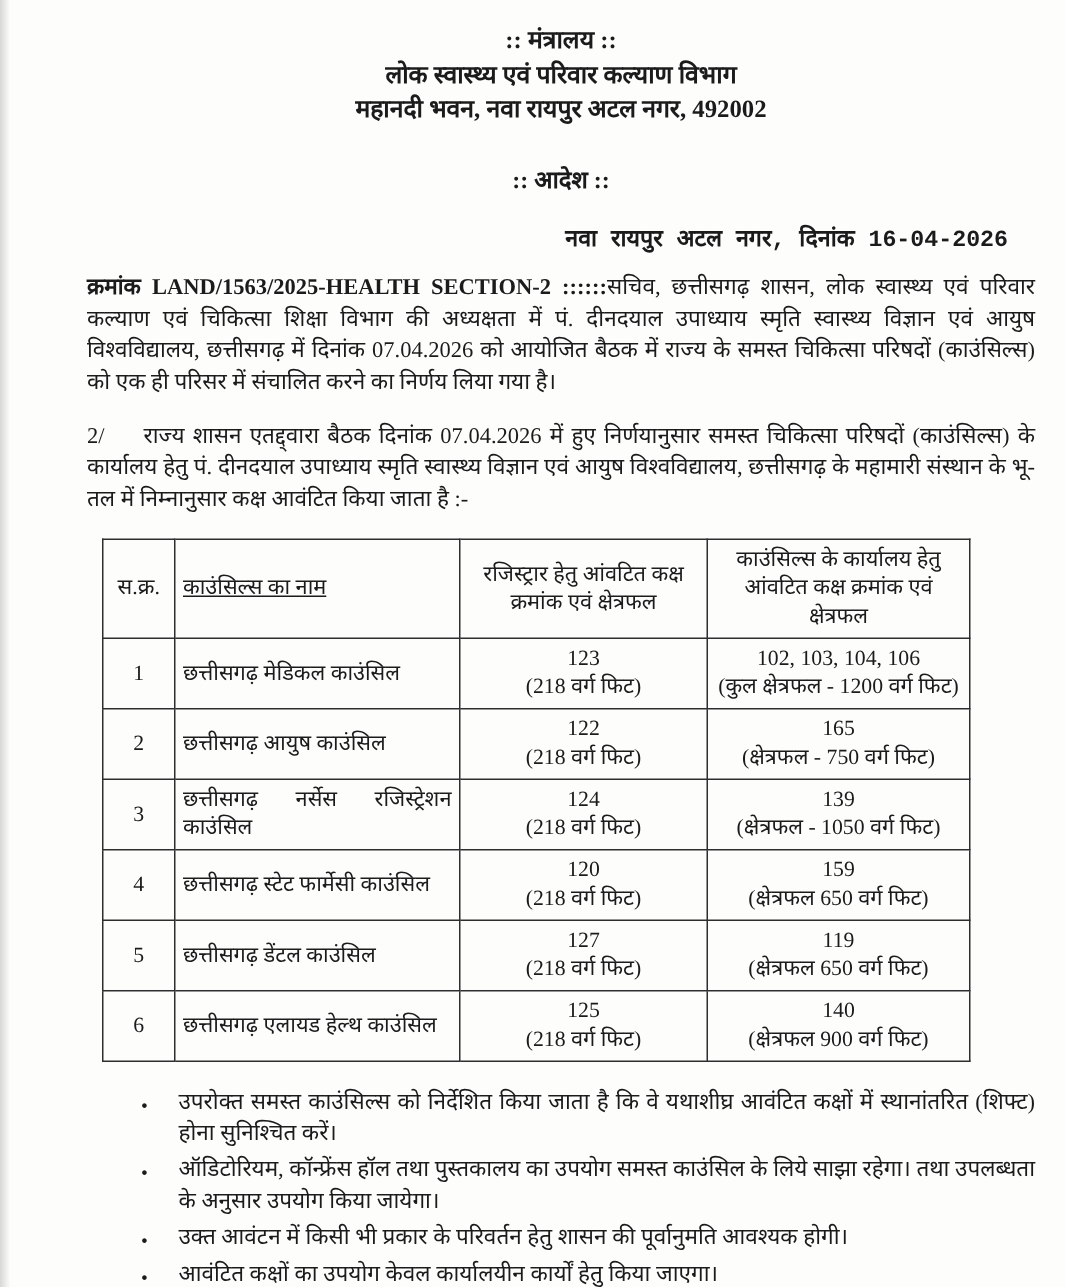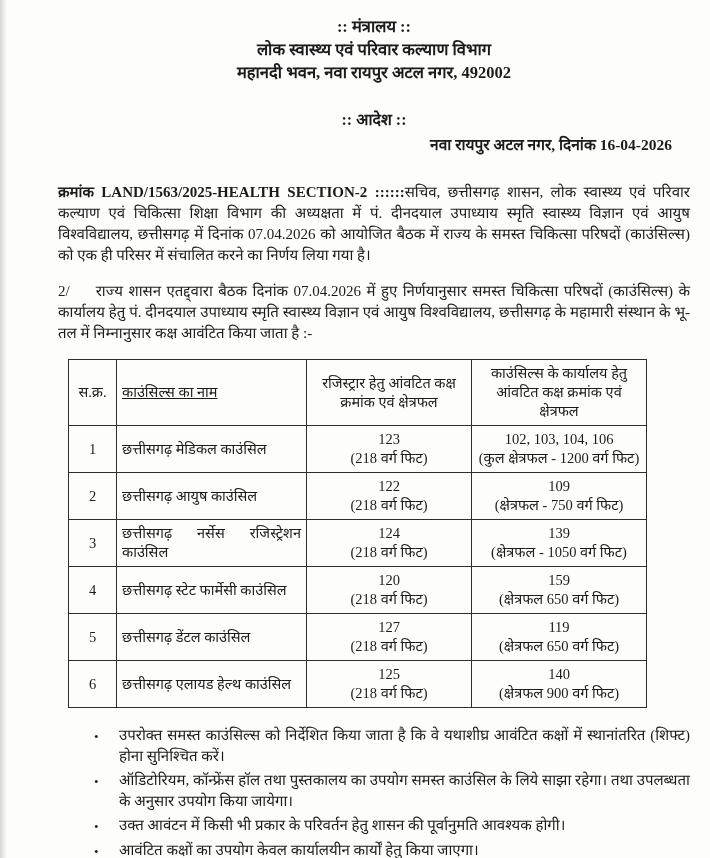--- a/index.html
+++ b/index.html
@@ -13,23 +13,23 @@
     background:linear-gradient(to right,#d7d7d5,#f3f3f1 70%,rgba(255,255,255,0));
   }
   .doc{
     position:relative;
     padding:16px 20px 0 58px; 
     box-sizing:border-box;width:710px;height:858px;
   }
   .header{ text-align:center; font-weight:bold; font-size:16.5px; line-height:22px; }
   .header div{ margin-bottom:1px; }
   .order-title{ text-align:center; font-weight:bold; font-size:16px; margin-top:24px; }
-  .dateline{ text-align:right; font-weight:bold; font-size:15.5px; margin-top:3px; padding-right:18px; }
+  .dateline{ text-align:right; font-weight:bold; font-size:15.5px; margin-top:17px; padding-right:18px;font-family:Liberation Mono, monospace; }
   .para{ font-size:15px; line-height:21px; text-align:justify; }
-  .p1{ margin-top:27px; }
+  .p1{ margin-top:13px; }
   .p1 .lead{ font-weight:bold; }
   .p2{ margin-top:6px; }
   .p-num{ display:inline-block; }
   .p-gap{ display:inline-block; width:26px; }
   table.alloc{
     border-collapse:collapse; margin-top:12px; margin-left:10px;
     width:578px; table-layout:fixed;
     font-size:14.5px; line-height:19px;
   }
   table.alloc th, table.alloc td{
@@ -85,21 +85,21 @@
     <tr>
       <td class="sno">1</td>
       <td class="name">छत्तीसगढ़ मेडिकल काउंसिल</td>
       <td class="center2"><span>123</span><span class="l2">(218 वर्ग फिट)</span></td>
       <td class="center2"><span>102, 103, 104, 106</span><span class="l2">(कुल क्षेत्रफल - 1200 वर्ग फिट)</span></td>
     </tr>
     <tr>
       <td class="sno">2</td>
       <td class="name">छत्तीसगढ़ आयुष काउंसिल</td>
       <td class="center2"><span>122</span><span class="l2">(218 वर्ग फिट)</span></td>
-      <td class="center2"><span>109</span><span class="l2">(क्षेत्रफल - 750 वर्ग फिट)</span></td>
+      <td class="center2"><span>165</span><span class="l2">(क्षेत्रफल - 750 वर्ग फिट)</span></td>
     </tr>
     <tr>
       <td class="sno">3</td>
       <td class="name">छत्तीसगढ़ नर्सेस रजिस्ट्रेशन काउंसिल</td>
       <td class="center2"><span>124</span><span class="l2">(218 वर्ग फिट)</span></td>
       <td class="center2"><span>139</span><span class="l2">(क्षेत्रफल - 1050 वर्ग फिट)</span></td>
     </tr>
     <tr>
       <td class="sno">4</td>
       <td class="name">छत्तीसगढ़ स्टेट फार्मेसी काउंसिल</td>

